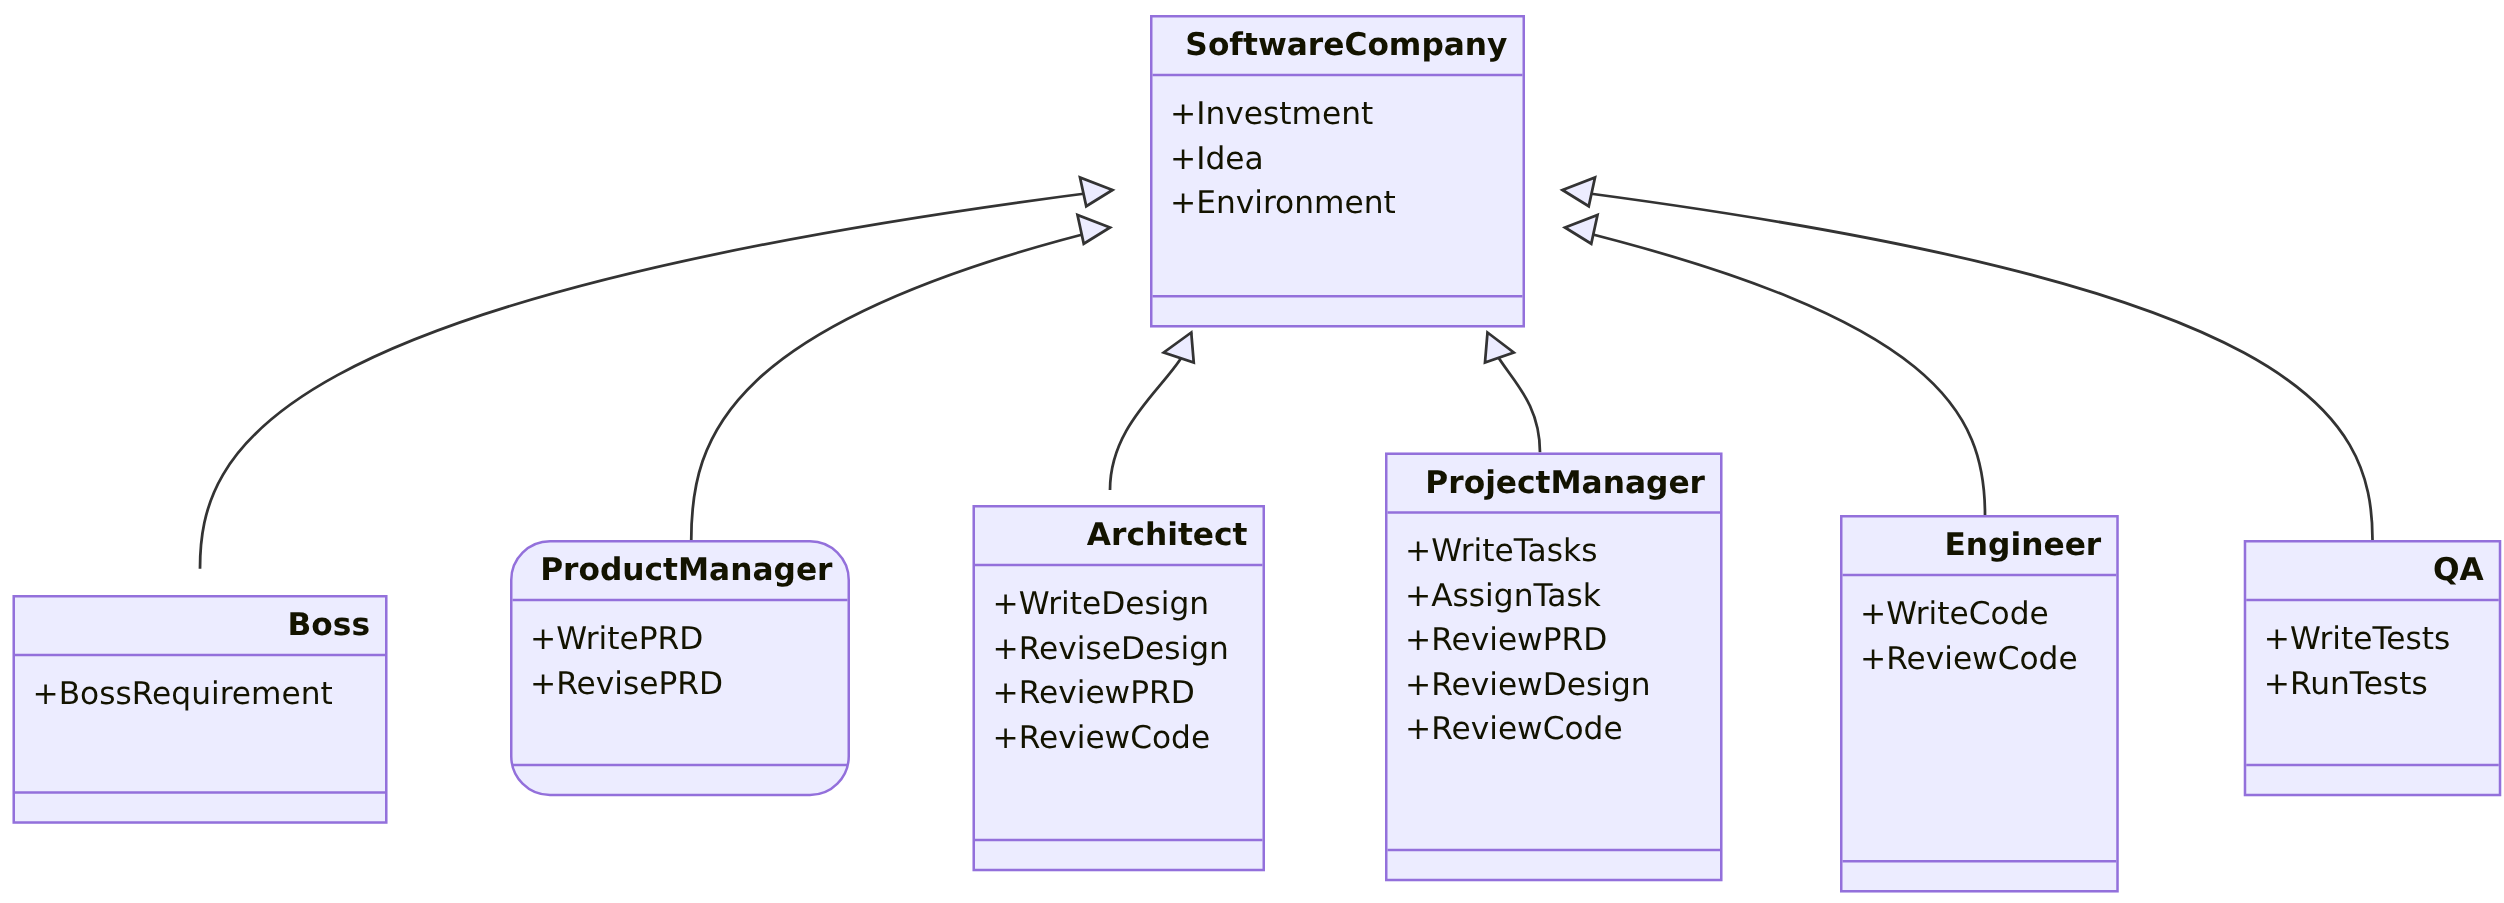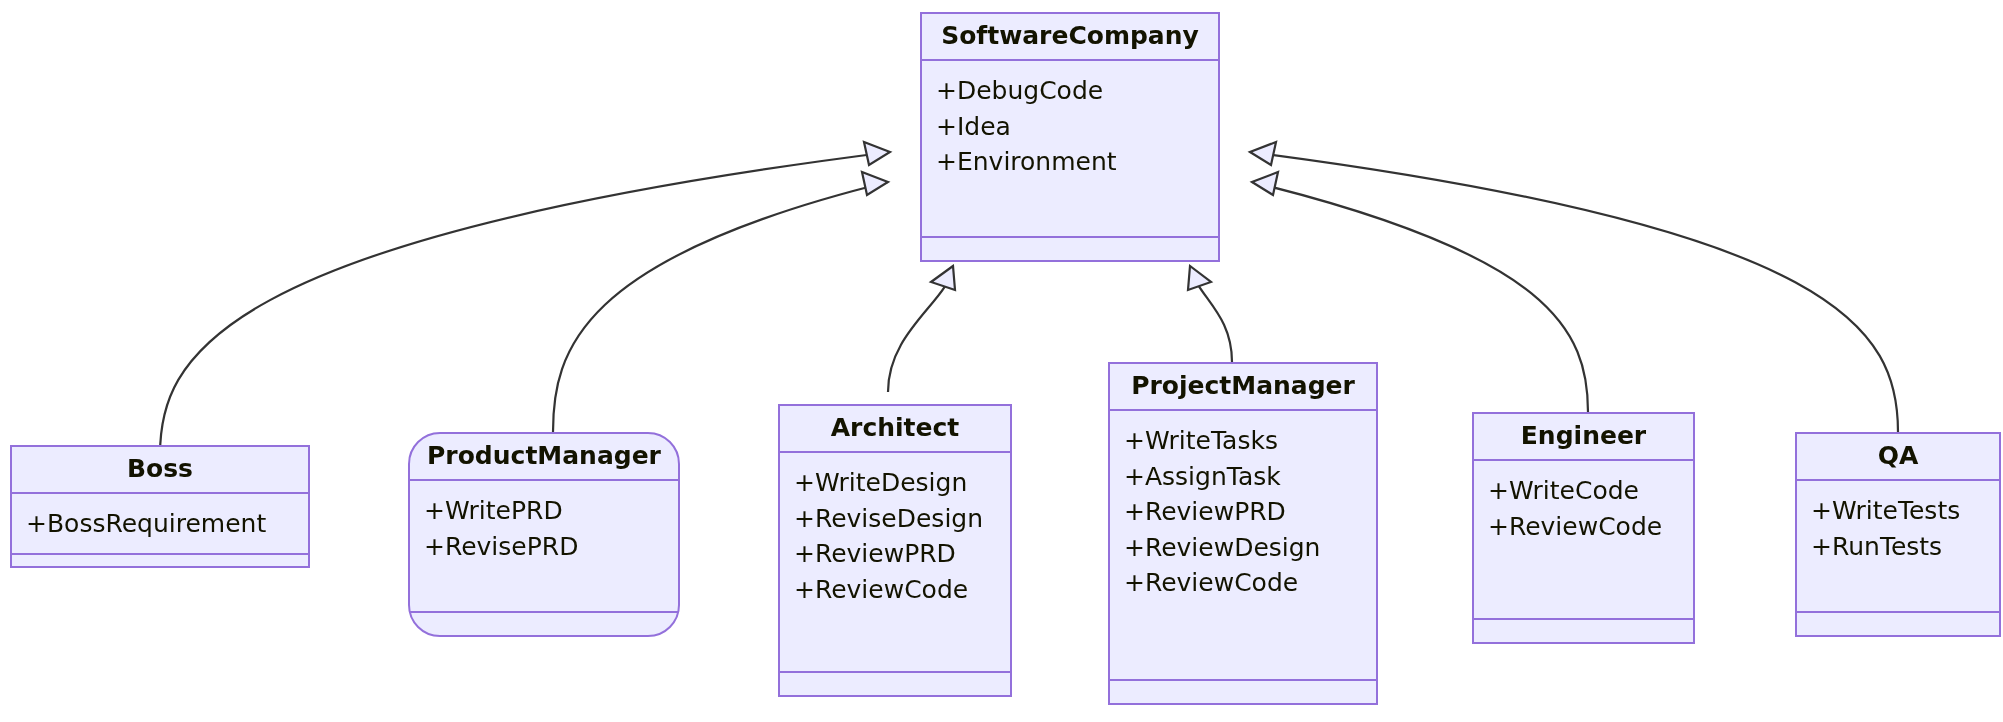--- a/index.html
+++ b/index.html
@@ -29,21 +29,21 @@
     position: absolute;
     box-sizing: border-box;
     border: 2px solid #9370DB;
     background: #ECECFF;
     display: flex;
     flex-direction: column;
     z-index: 5;
   }
   .uml-title {
     box-sizing: border-box;
-    text-align: center;
+    text-align: right;
     font-weight: bold;
     font-size: 25px;
     color: #131300;
     padding: 8px 12px 9px 12px;
     line-height: 1.12;
     border-bottom: 2px solid #9370DB;
     white-space: nowrap;
   }
   .uml-members {
     box-sizing: border-box;
@@ -98,28 +98,28 @@
 
     <g>
       <path d="M 1898 432 C 1898 330 1840 228 1250 152" fill="none" stroke="#333333" stroke-width="2.2"></path>
       <polygon points="1250,152 1271,165 1276,142" fill="#ECECFF" stroke="#333333" stroke-width="2.2" stroke-linejoin="miter"></polygon>
     </g>
   </svg>
 
   <div class="uml-class" style="left:920px; top:12px; width:300px; height:250px;">
     <div class="uml-title">SoftwareCompany</div>
     <div class="uml-members">
-      <div class="uml-member">+DebugCode</div>
+      <div class="uml-member">+Investment</div>
       <div class="uml-member">+Idea</div>
       <div class="uml-member">+Environment</div>
     </div>
     <div class="uml-methods"></div>
   </div>
 
-  <div class="uml-class" style="left:10px; top:445px; width:300px; height:123px;">
+  <div class="uml-class" style="left:10px; top:476px; width:300px; height:183px;">
     <div class="uml-title">Boss</div>
     <div class="uml-members">
       <div class="uml-member">+BossRequirement</div>
     </div>
     <div class="uml-methods"></div>
   </div>
 
   <div class="uml-class" style="left:408px; top:432px; width:272px; height:205px;border-radius:32px;">
     <div class="uml-title">ProductManager</div>
     <div class="uml-members">
@@ -145,21 +145,21 @@
     <div class="uml-members">
       <div class="uml-member">+WriteTasks</div>
       <div class="uml-member">+AssignTask</div>
       <div class="uml-member">+ReviewPRD</div>
       <div class="uml-member">+ReviewDesign</div>
       <div class="uml-member">+ReviewCode</div>
     </div>
     <div class="uml-methods"></div>
   </div>
 
-  <div class="uml-class" style="left:1472px; top:412px; width:223px; height:232px;">
+  <div class="uml-class" style="left:1472px; top:412px; width:223px; height:302px;">
     <div class="uml-title">Engineer</div>
     <div class="uml-members">
       <div class="uml-member">+WriteCode</div>
       <div class="uml-member">+ReviewCode</div>
     </div>
     <div class="uml-methods"></div>
   </div>
 
   <div class="uml-class" style="left:1795px; top:432px; width:206px; height:205px;">
     <div class="uml-title">QA</div>

